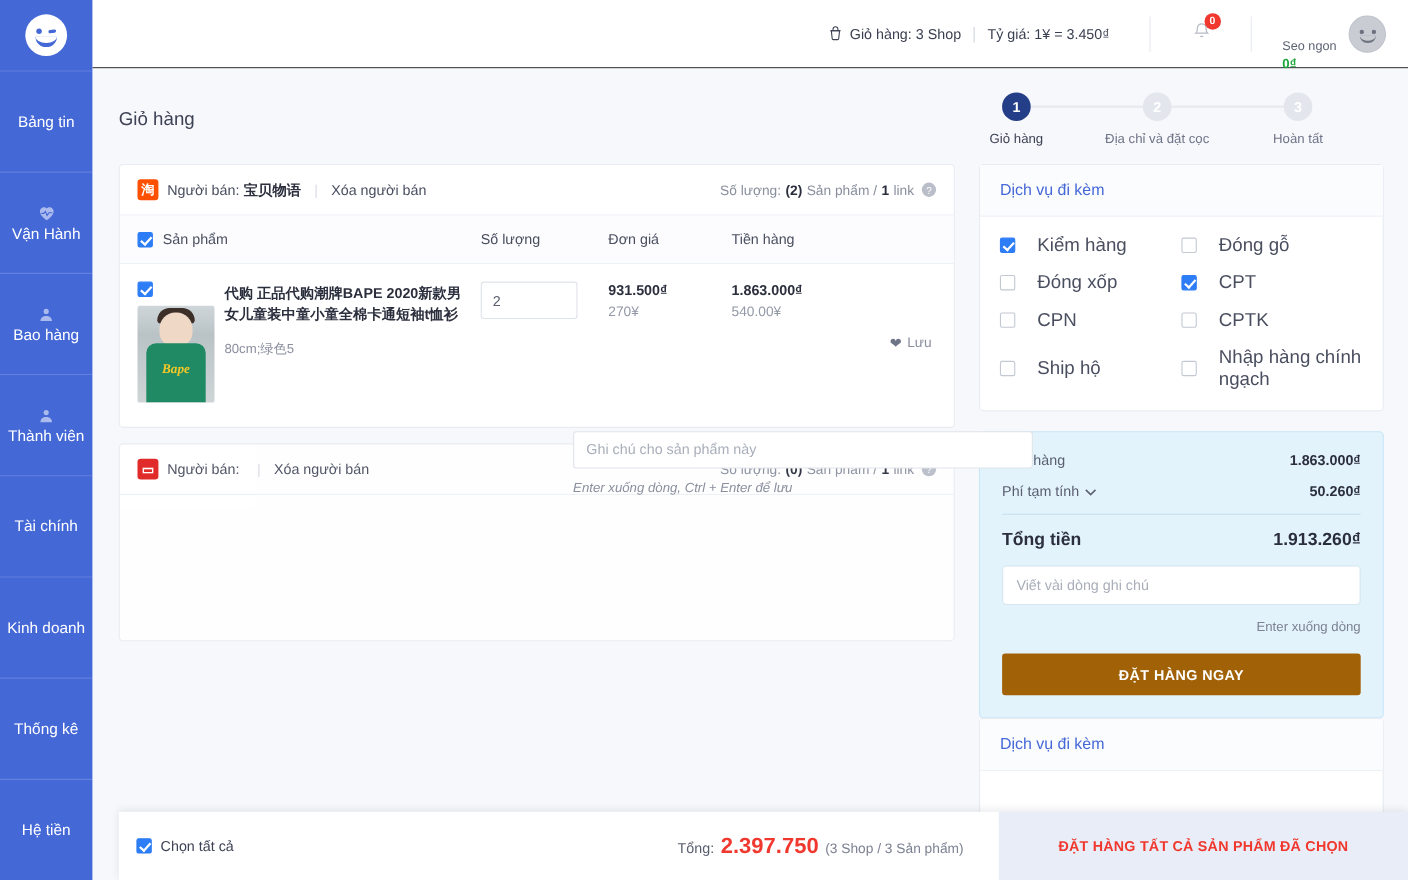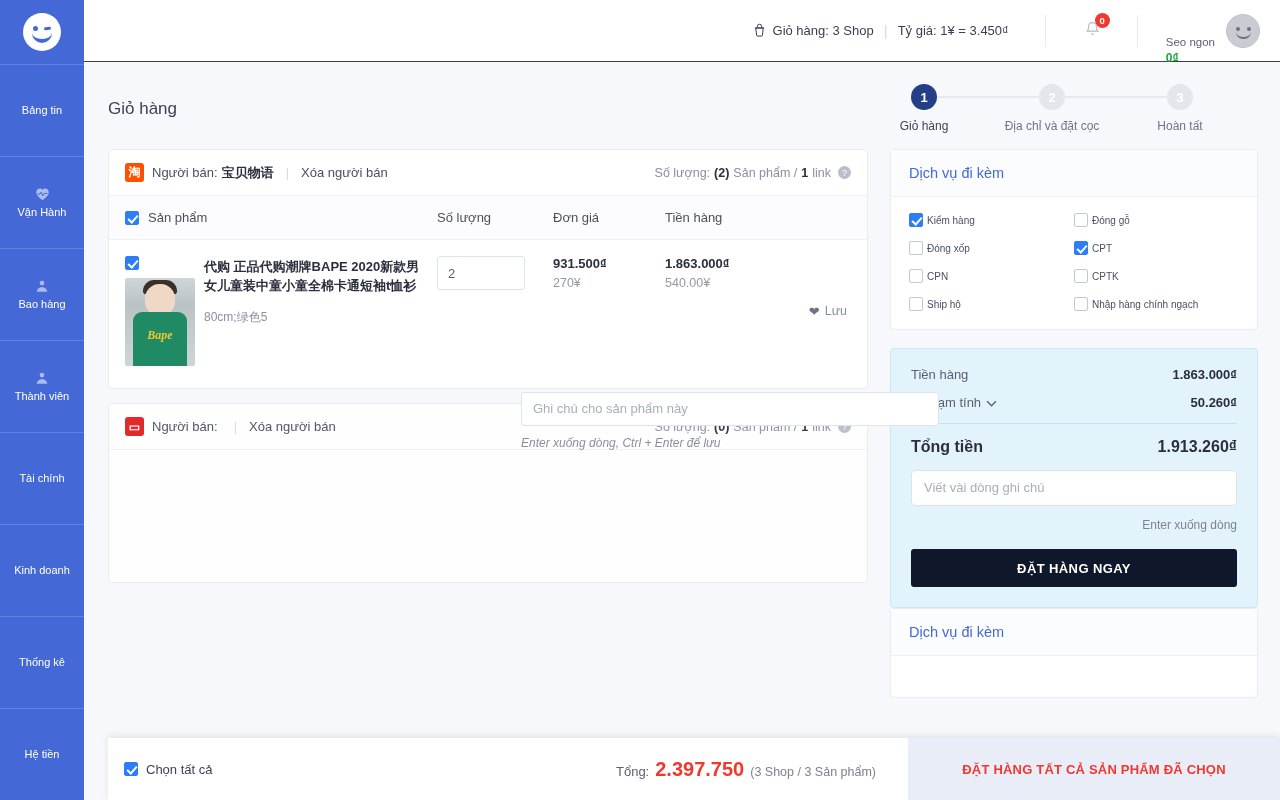--- a/index.html
+++ b/index.html
@@ -48,21 +48,21 @@
     border-top: 1px solid rgba(255,255,255,0.16);
     display: flex; flex-direction: column;
     align-items: center; justify-content: center;
     gap: 5px;
     color: #ffffff;
     cursor: pointer;
     padding: 2px 2px;
   }
   .nav-icon { height: 15px; display: flex; align-items: center; justify-content: center; }
   .nav-icon svg { display: block; }
-  .nav-label { font-size: 11px; line-height: 13px; text-align: right; white-space: nowrap; }
+  .nav-label { font-size: 14px; line-height: 13px; text-align: right; white-space: nowrap; }
 
   
   .header {
     position: absolute; left: 84px; top: 0;
     width: 1196px; height: 62px;
     background: #ffffff;
     border-bottom: 1px solid #404040;
     display: flex; align-items: center; justify-content: flex-end;
     z-index: 30;
   }
@@ -238,22 +238,22 @@
   }
 
   
   .panel { background: #fff; border: 1px solid #e8ebf1; border-radius: 4px; margin-bottom: 18px; }
   .panel-head {
     padding: 15px 18px; border-bottom: 1px solid #edf0f5; background: #fbfcfe;
     font-size: 14.5px; color: #4568d7;
   }
   .svc-body { padding: 16px 18px 18px 18px; display: flex; flex-wrap: wrap; }
   .svc-item {
-    width: 50%; display: flex; align-items: center; gap: 4px;
-    font-size: 10px; color: #4a4f60; margin-bottom: 14px; cursor: pointer;
+    width: 50%; display: flex; align-items: center; gap: 20px;
+    font-size: 17px; color: #4a4f60; margin-bottom: 14px; cursor: pointer;
   }
   .svc-item:nth-last-child(-n+2) { margin-bottom: 0; }
 
   .sum-panel {
     background: #e3f3fc; border: 1px solid #c7e6f7; border-radius: 4px;
     padding: 18px 20px 20px 20px;
   }
   .sum-row { display: flex; justify-content: space-between; align-items: center; margin-bottom: 13px; }
   .sum-lbl { font-size: 13px; color: #5a5f70; display: flex; align-items: center; gap: 5px; }
   .sum-val { font-size: 13px; color: #2b2f3d; font-weight: bold; }
@@ -263,21 +263,21 @@
   .sum-note {
     width: 100%; height: 36px; border: 1px solid #d5e6f0; border-radius: 4px;
     background: #fff; padding: 9px 12px; font-size: 13px; color: #5a5f70;
     font-family: "Liberation Sans", sans-serif; resize: none; outline: none;
     margin-top: 14px;
   }
   .sum-note::placeholder { color: #a9aeba; }
   .sum-hint { font-size: 12px; color: #7d8293; margin-top: 8px; text-align: right; }
   .order-btn {
     width: 100%; height: 38px; margin-top: 17px;
-    background: #0f172a; color: #fff; border: none; border-radius: 3px;
+    background: #a16207; color: #fff; border: none; border-radius: 3px;
     font-size: 13px; font-weight: bold; letter-spacing: .4px; cursor: pointer;
     font-family: "Liberation Sans", sans-serif;
   }
 
   
   .seller-card-2 { opacity: .95; }
 
   
   .bottom-bar {
     position: absolute; left: 108px; bottom: 0; width: 1172px; height: 62px;

